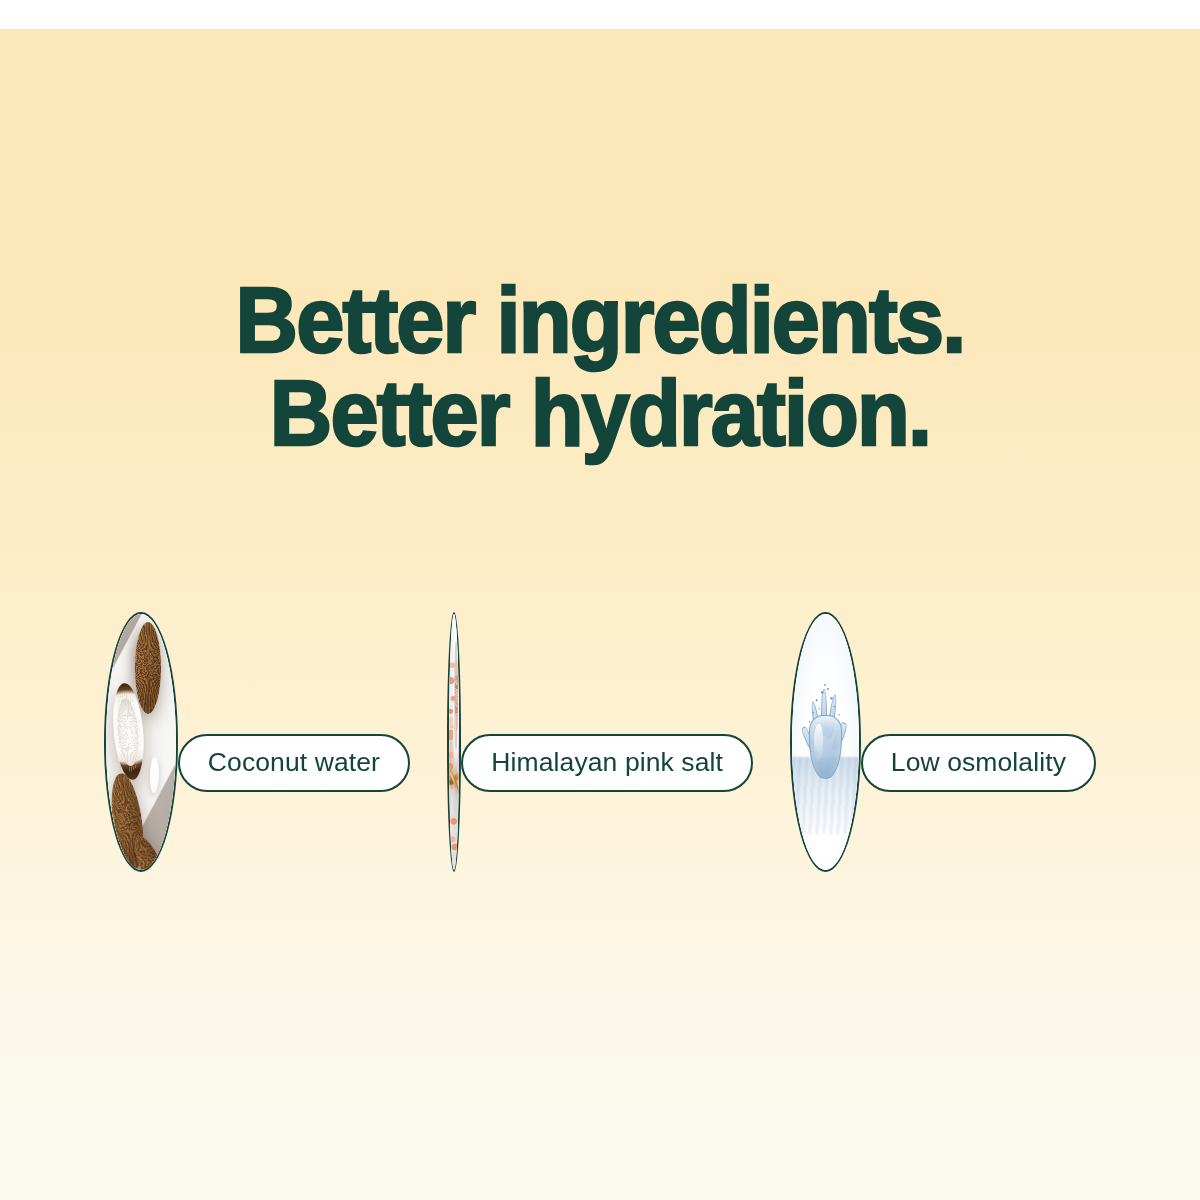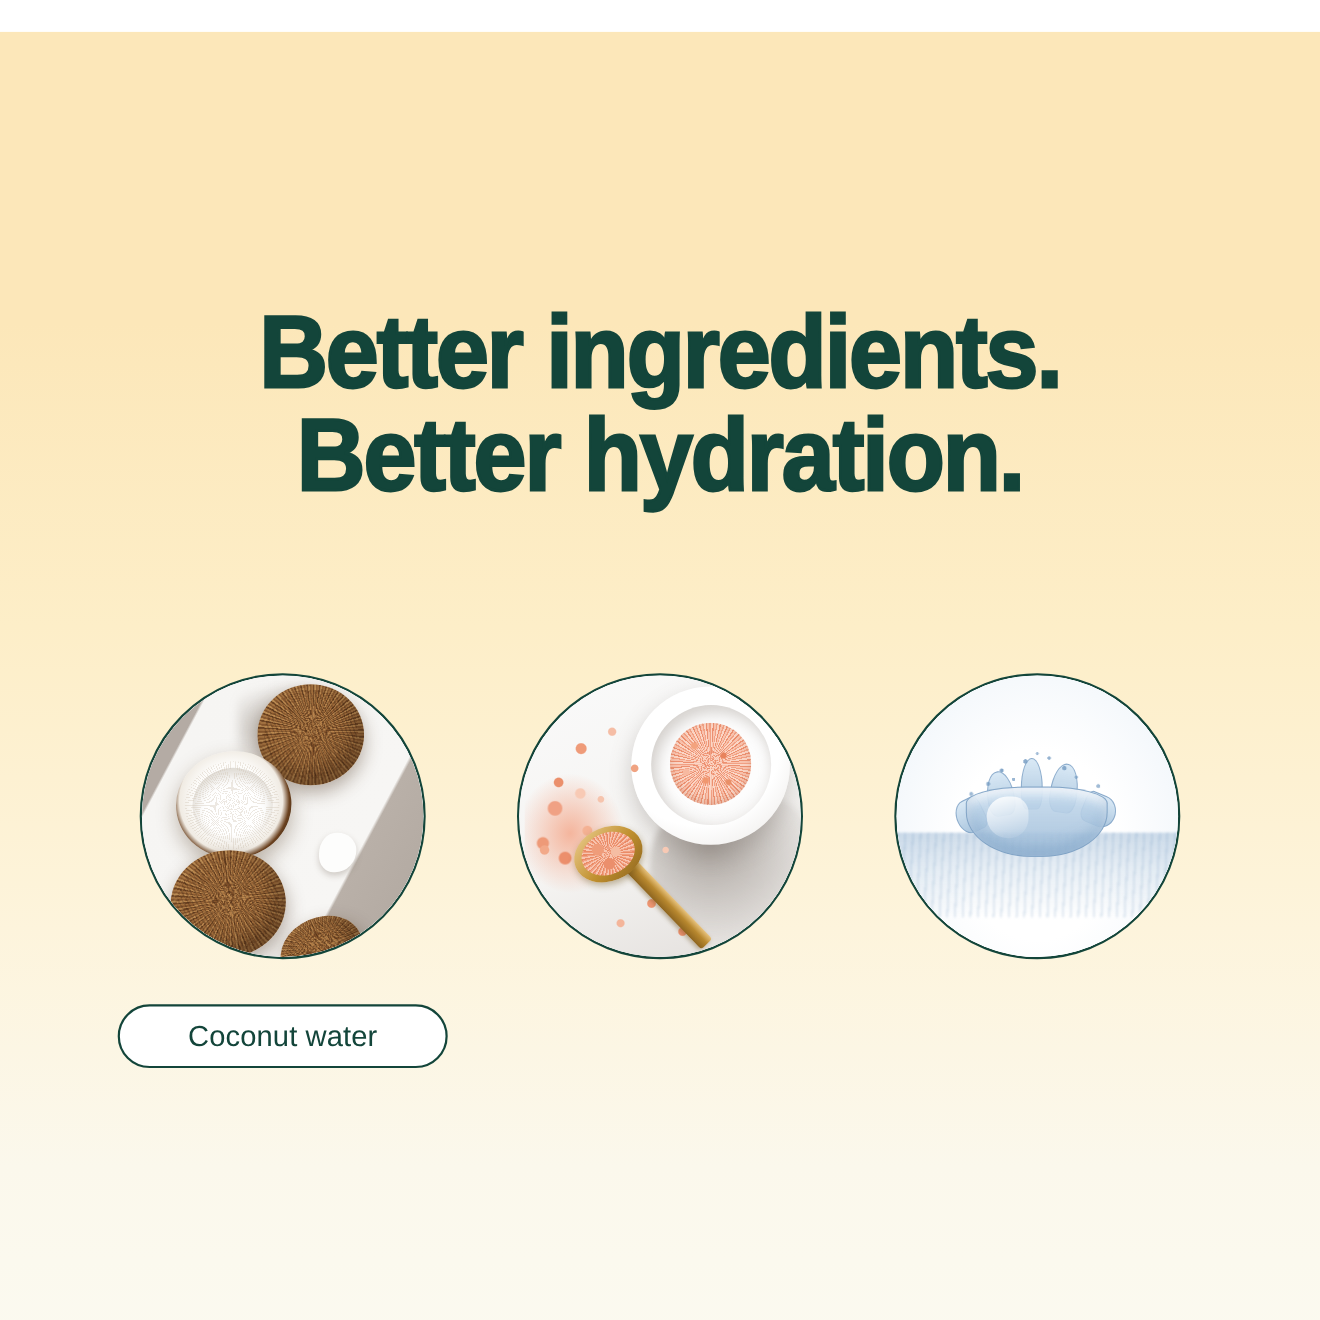--- a/index.html
+++ b/index.html
@@ -53,21 +53,21 @@
     top: 583px;
     width: 992px;
     height: 360px;
     display: flex;
     justify-content: space-between;
     align-items: flex-start;
   }
   .feature {
     width: 306px;
     display: flex;
-    flex-direction: column;
+    flex-direction: row;
     align-items: center;
   }
 
   .circle-wrap {
     position: relative;
     width: 260px;
     height: 260px;
     border-radius: 50%;
     border: 2.4px solid #13453a;
     overflow: hidden;
@@ -364,34 +364,36 @@
           <div class="bowl">
             <div class="bowl-inner"></div>
             <div class="salt-mound"></div>
           </div>
           <div class="salt-pile"></div>
           <div class="salt-specks"></div>
           <div class="spoon-handle"></div>
           <div class="spoon-bowl"></div>
         </div>
       </div>
+      <div class="pill">Himalayan pink salt</div>
     </div>
 
     <div class="feature feature-3">
       <div class="circle-wrap">
         <div class="circle-art sc-water">
           <div class="surface"></div>
           <div class="water-pool"></div>
           <div class="crown">
             <div class="spike sp-1"></div>
             <div class="spike sp-2"></div>
             <div class="spike sp-3"></div>
             <div class="spike sp-4"></div>
             <div class="spike sp-5"></div>
             <div class="crown-body"></div>
             <div class="droplets"></div>
           </div>
         </div>
       </div>
+      <div class="pill">Low osmolality</div>
     </div>
 
   </div>
 </div>
 
 </body></html>

